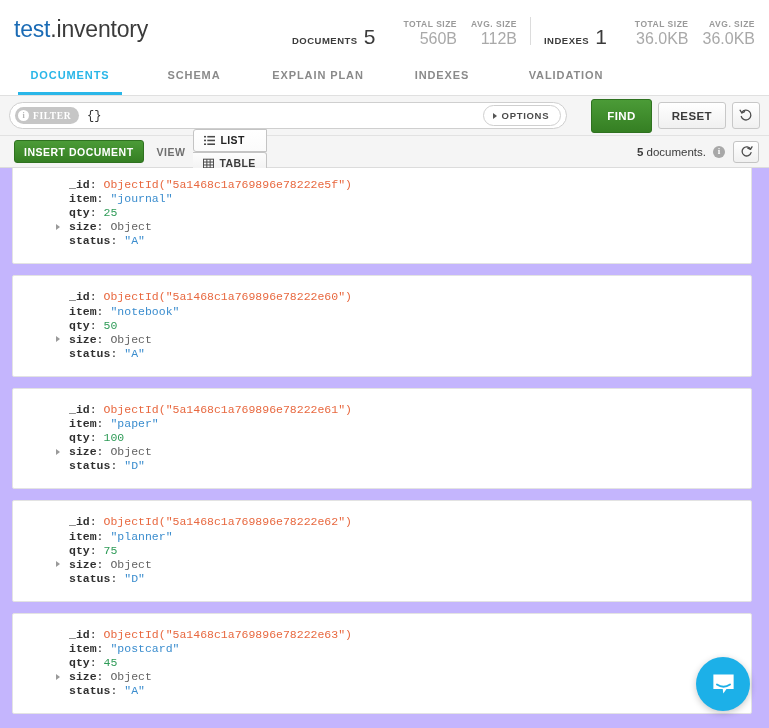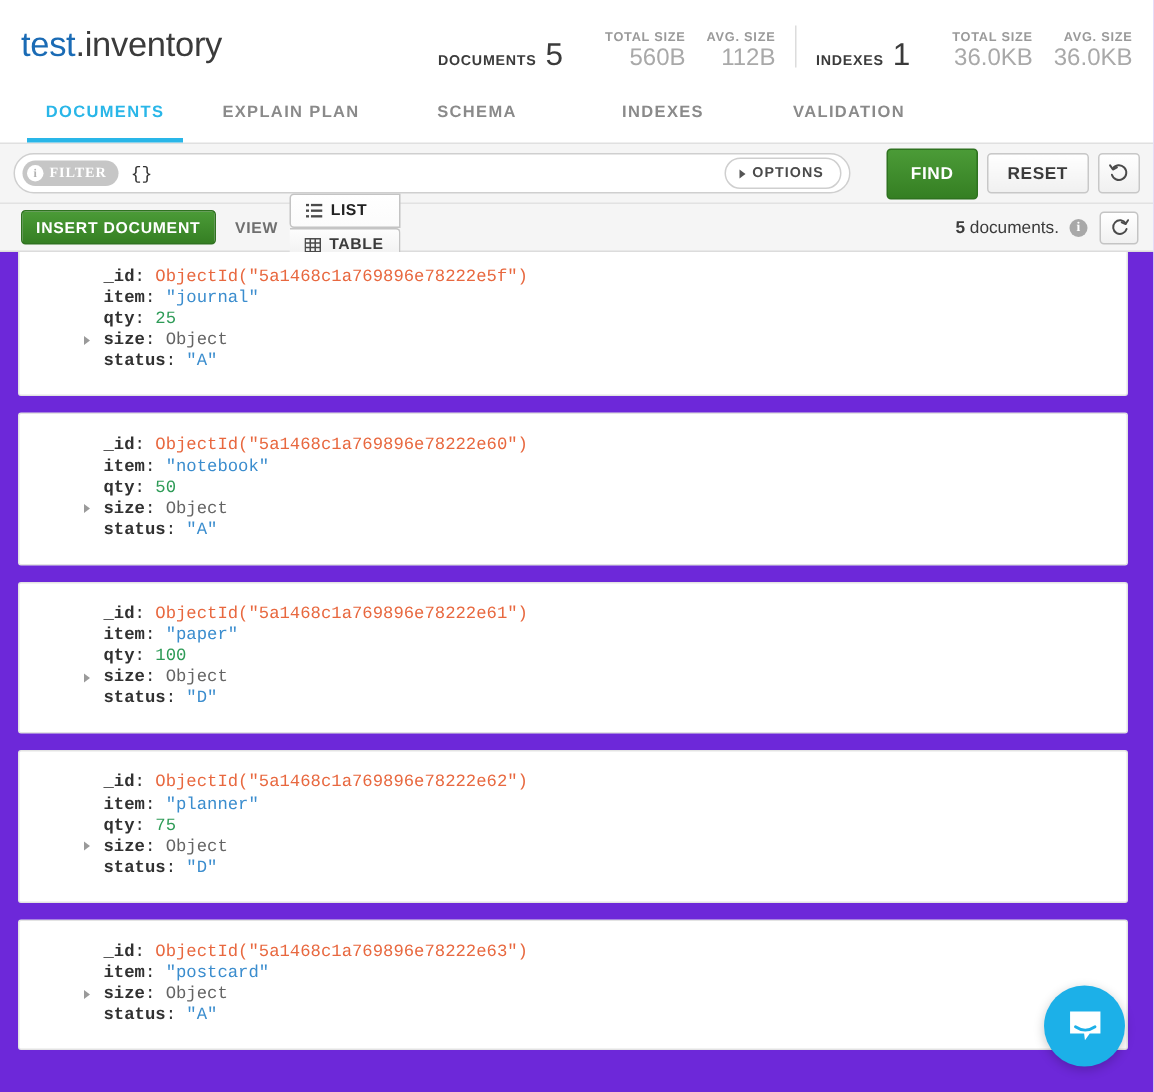--- a/index.html
+++ b/index.html
@@ -371,21 +371,21 @@
     display: inline-flex;
     align-items: center;
     justify-content: center;
     cursor: pointer;
     color: #4a4a4a;
   }
 
   
   .doc-scroll {
     flex: 1 1 auto;
-    background: #6d28d9;
+    background: #c4b5fd;
     overflow-y: auto;
     overflow-x: hidden;
     position: relative;
     padding: 0 17px 0 12px;
   }
 
   .doc-card {
     background: #ffffff;
     border: 1px solid #e3e3e3;
     border-radius: 2px;
@@ -492,24 +492,24 @@
       </div>
 
     </div>
   </div>
 
   <div class="tab-bar" id="tab-bar">
       <div class="tab active">
         <span>DOCUMENTS</span>
       </div>
       <div class="tab">
+        <span>SCHEMA</span>
+      </div>
+      <div class="tab">
         <span>EXPLAIN PLAN</span>
-      </div>
-      <div class="tab">
-        <span>SCHEMA</span>
       </div>
       <div class="tab">
         <span>INDEXES</span>
       </div>
       <div class="tab">
         <span>VALIDATION</span>
       </div>
     </div>
 
   <div class="filter-bar">
@@ -613,20 +613,21 @@
           <div class="field-row"><span class="fkey">item</span><span class="fsep">: </span><span class="fv-string">"planner"</span></div>
           <div class="field-row"><span class="fkey">qty</span><span class="fsep">: </span><span class="fv-number">75</span></div>
           <div class="field-row"><span class="expand-caret"></span><span class="fkey">size</span><span class="fsep">: </span><span class="fv-object">Object</span></div>
           <div class="field-row"><span class="fkey">status</span><span class="fsep">: </span><span class="fv-string">"D"</span></div>
         </div>
       </div>
       <div class="doc-card">
         <div class="doc-fields">
           <div class="field-row"><span class="fkey">_id</span><span class="fsep">: </span><span class="fv-objectid">ObjectId("5a1468c1a769896e78222e63")</span></div>
           <div class="field-row"><span class="fkey">item</span><span class="fsep">: </span><span class="fv-string">"postcard"</span></div>
+          <div class="field-row"><span class="fkey">qty</span><span class="fsep">: </span><span class="fv-number">45</span></div>
           <div class="field-row"><span class="expand-caret"></span><span class="fkey">size</span><span class="fsep">: </span><span class="fv-object">Object</span></div>
           <div class="field-row"><span class="fkey">status</span><span class="fsep">: </span><span class="fv-string">"A"</span></div>
         </div>
       </div>
     </div>
 
   <div class="chat-launcher">
     <svg width="27" height="27" viewBox="0 0 28 28">
       <path d="M3.5 3.5 h21 v15.2 h-7.4 l-3.3 4.6 -0.6 -4.6 h-9.7 z" fill="#ffffff"></path>
       <path d="M7.2 14.0 Q14 18.6 20.8 14.0" fill="none" stroke="#1cb0e8" stroke-width="1.9" stroke-linecap="round"></path>

